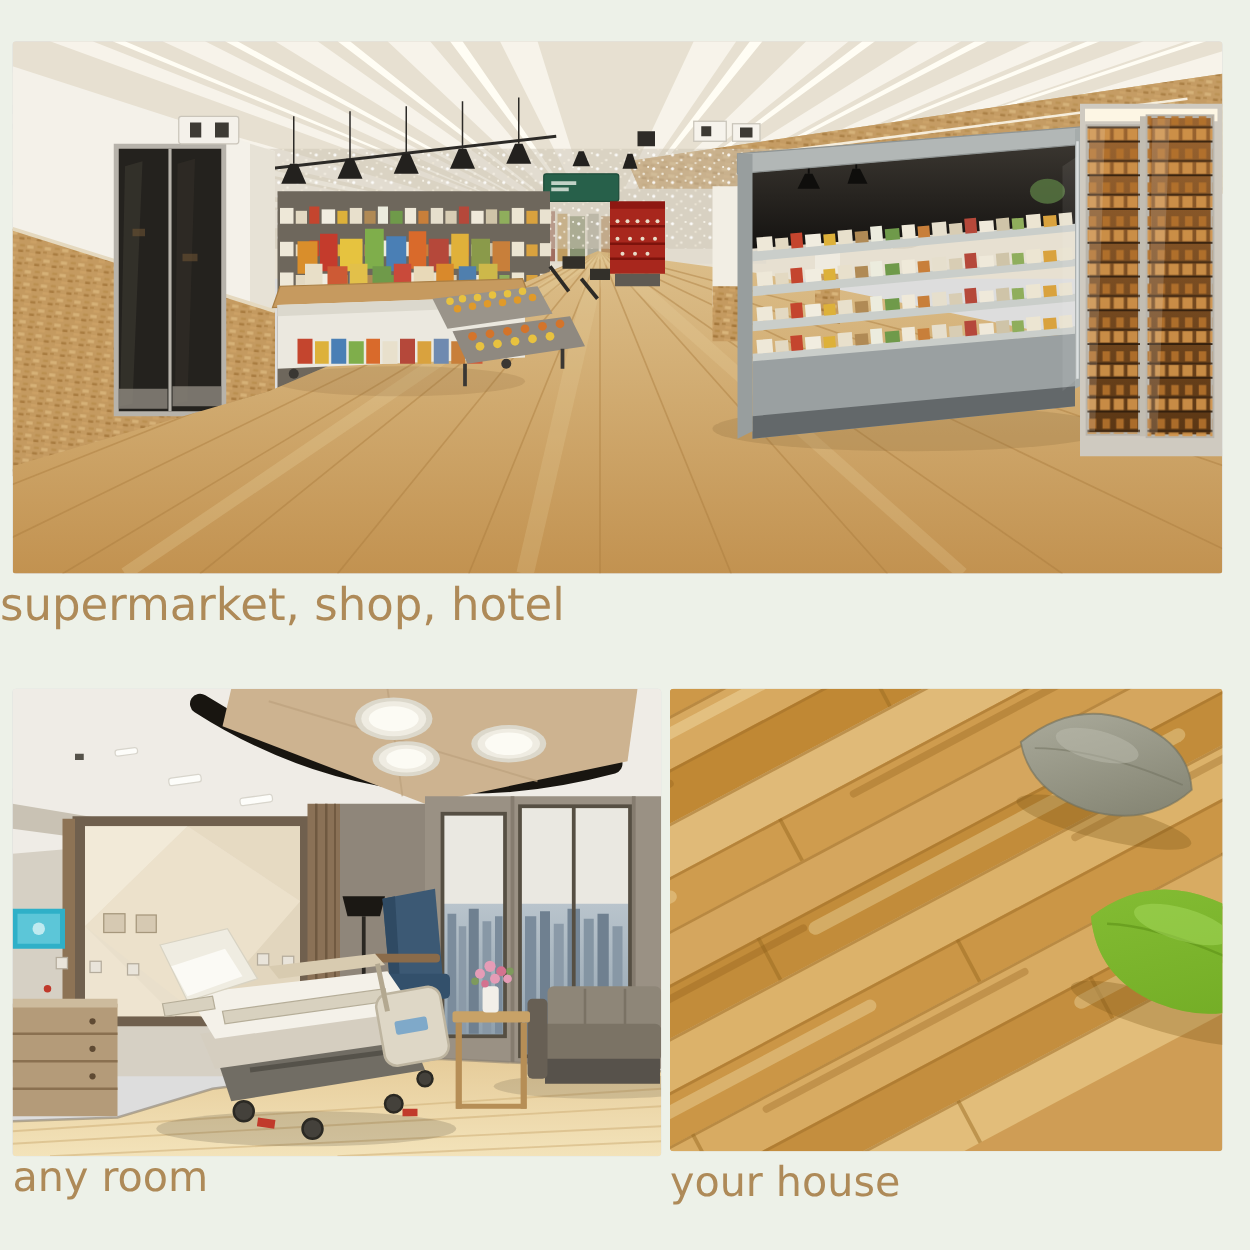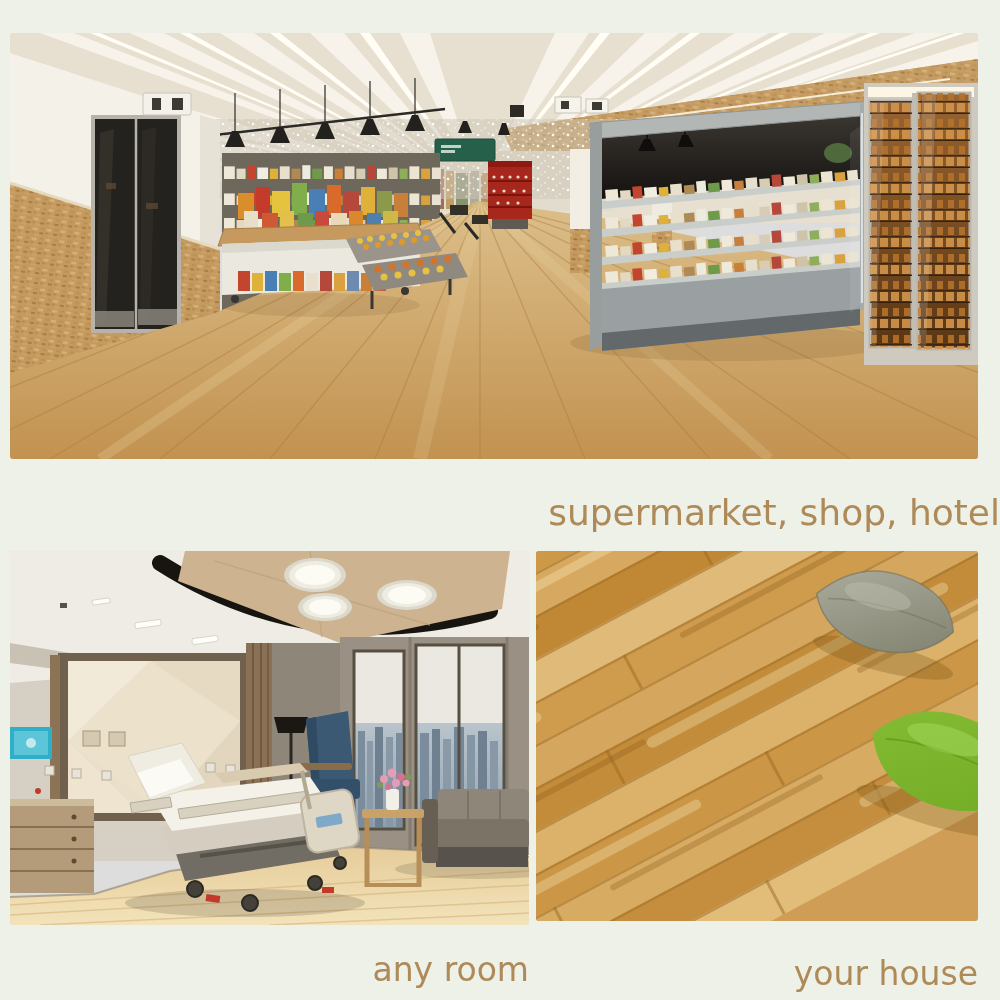--- a/index.html
+++ b/index.html
@@ -3,22 +3,22 @@
 <meta charset="utf-8">
 <style>
   html,body{margin:0;padding:0;}
   body{width:1000px;height:1000px;overflow:hidden;font-family:"DejaVu Sans",sans-serif;}
   .page{position:relative;width:1000px;height:1000px;background:var(--bg,#edf1e8);}
   .photo{position:absolute;overflow:hidden;border-radius:3px;background:#ddd;}
   .photo svg{display:block;width:100%;height:100%;}
   #photo-top{left:10px;top:33px;width:968px;height:426px;}
   #photo-bl{left:10px;top:551px;width:519px;height:374px;}
   #photo-br{left:536px;top:551px;width:442px;height:370px;}
-  .caption{position:absolute;color:var(--caption,#ae8a58);text-align:right;
-           font-family:"DejaVu Sans",sans-serif;font-weight:normal;letter-spacing:0px;margin-top:28px;}
+  .caption{position:absolute;color:var(--caption,#ae8a58);text-align:left;
+           font-family:"DejaVu Sans",sans-serif;font-weight:normal;letter-spacing:0px;}
   #cap-top{left:0;top:464px;width:1000px;font-size:36px;}
   #cap-bl{left:10px;top:922px;width:519px;font-size:33px;}
   #cap-br{left:536px;top:926px;width:442px;font-size:33px;}
 </style>
 </head>
 <body>
 
 <div class="page">
 
   <figure class="photo" id="photo-top" style="margin:0">

